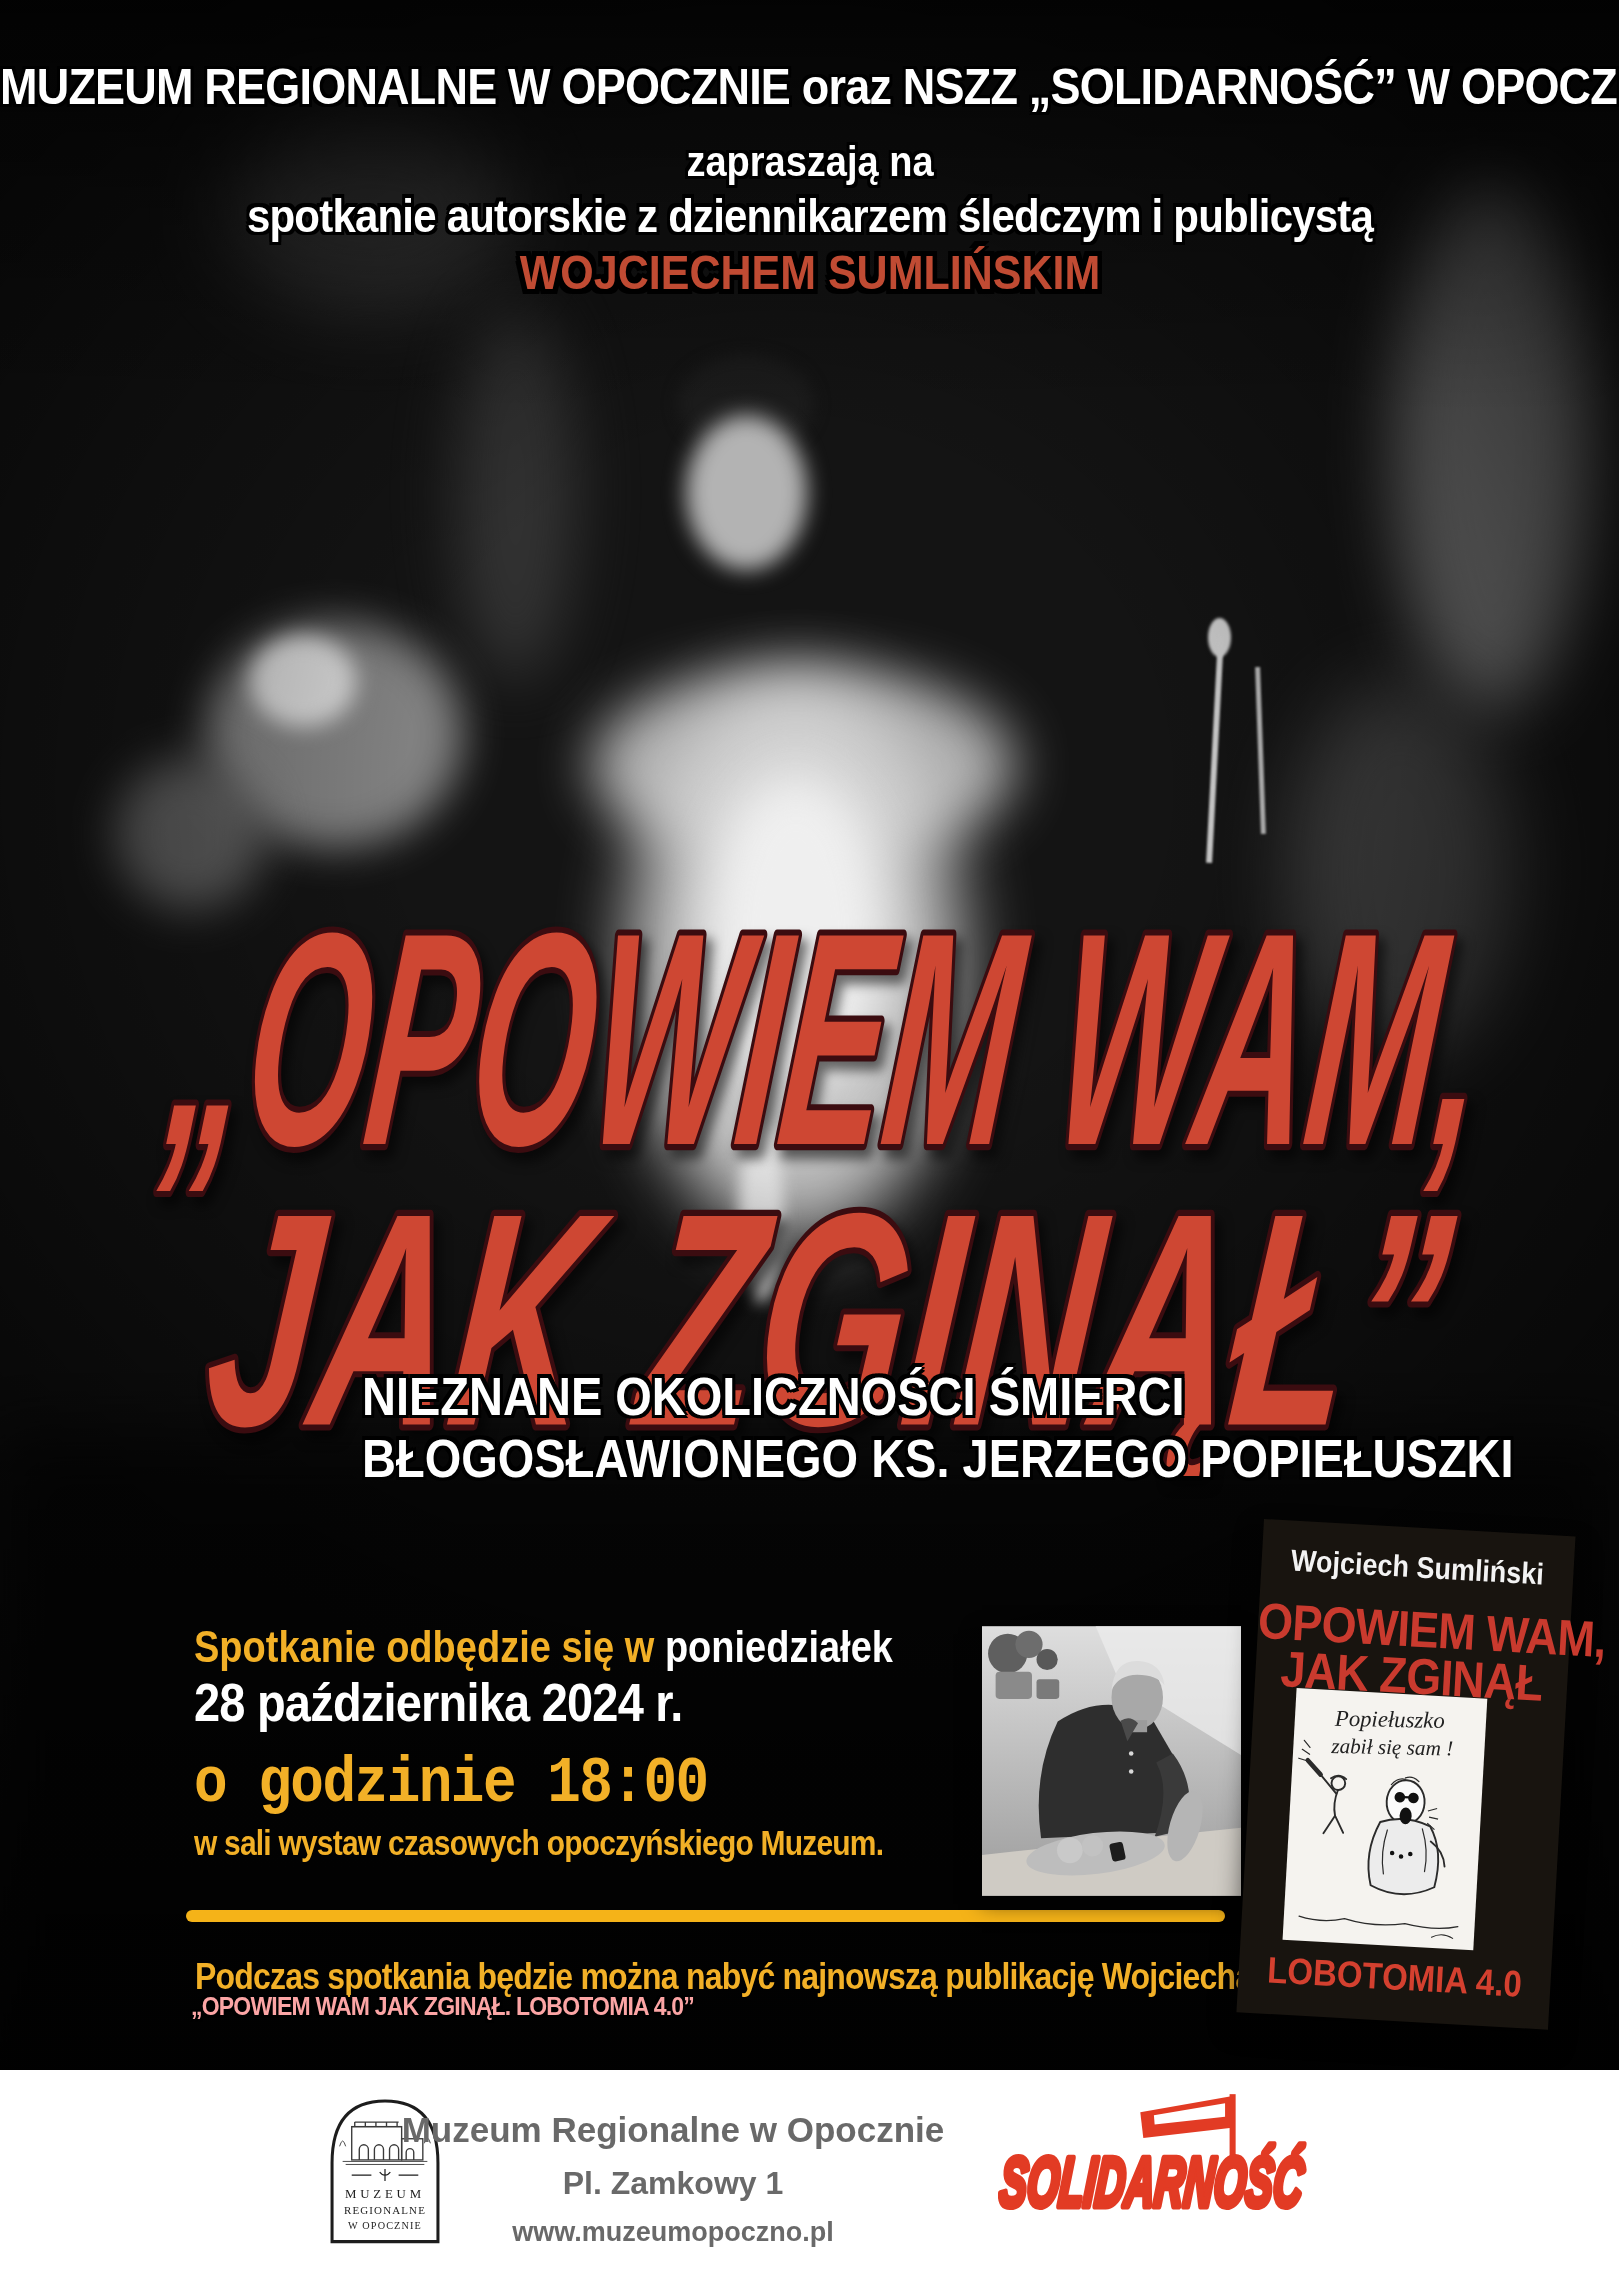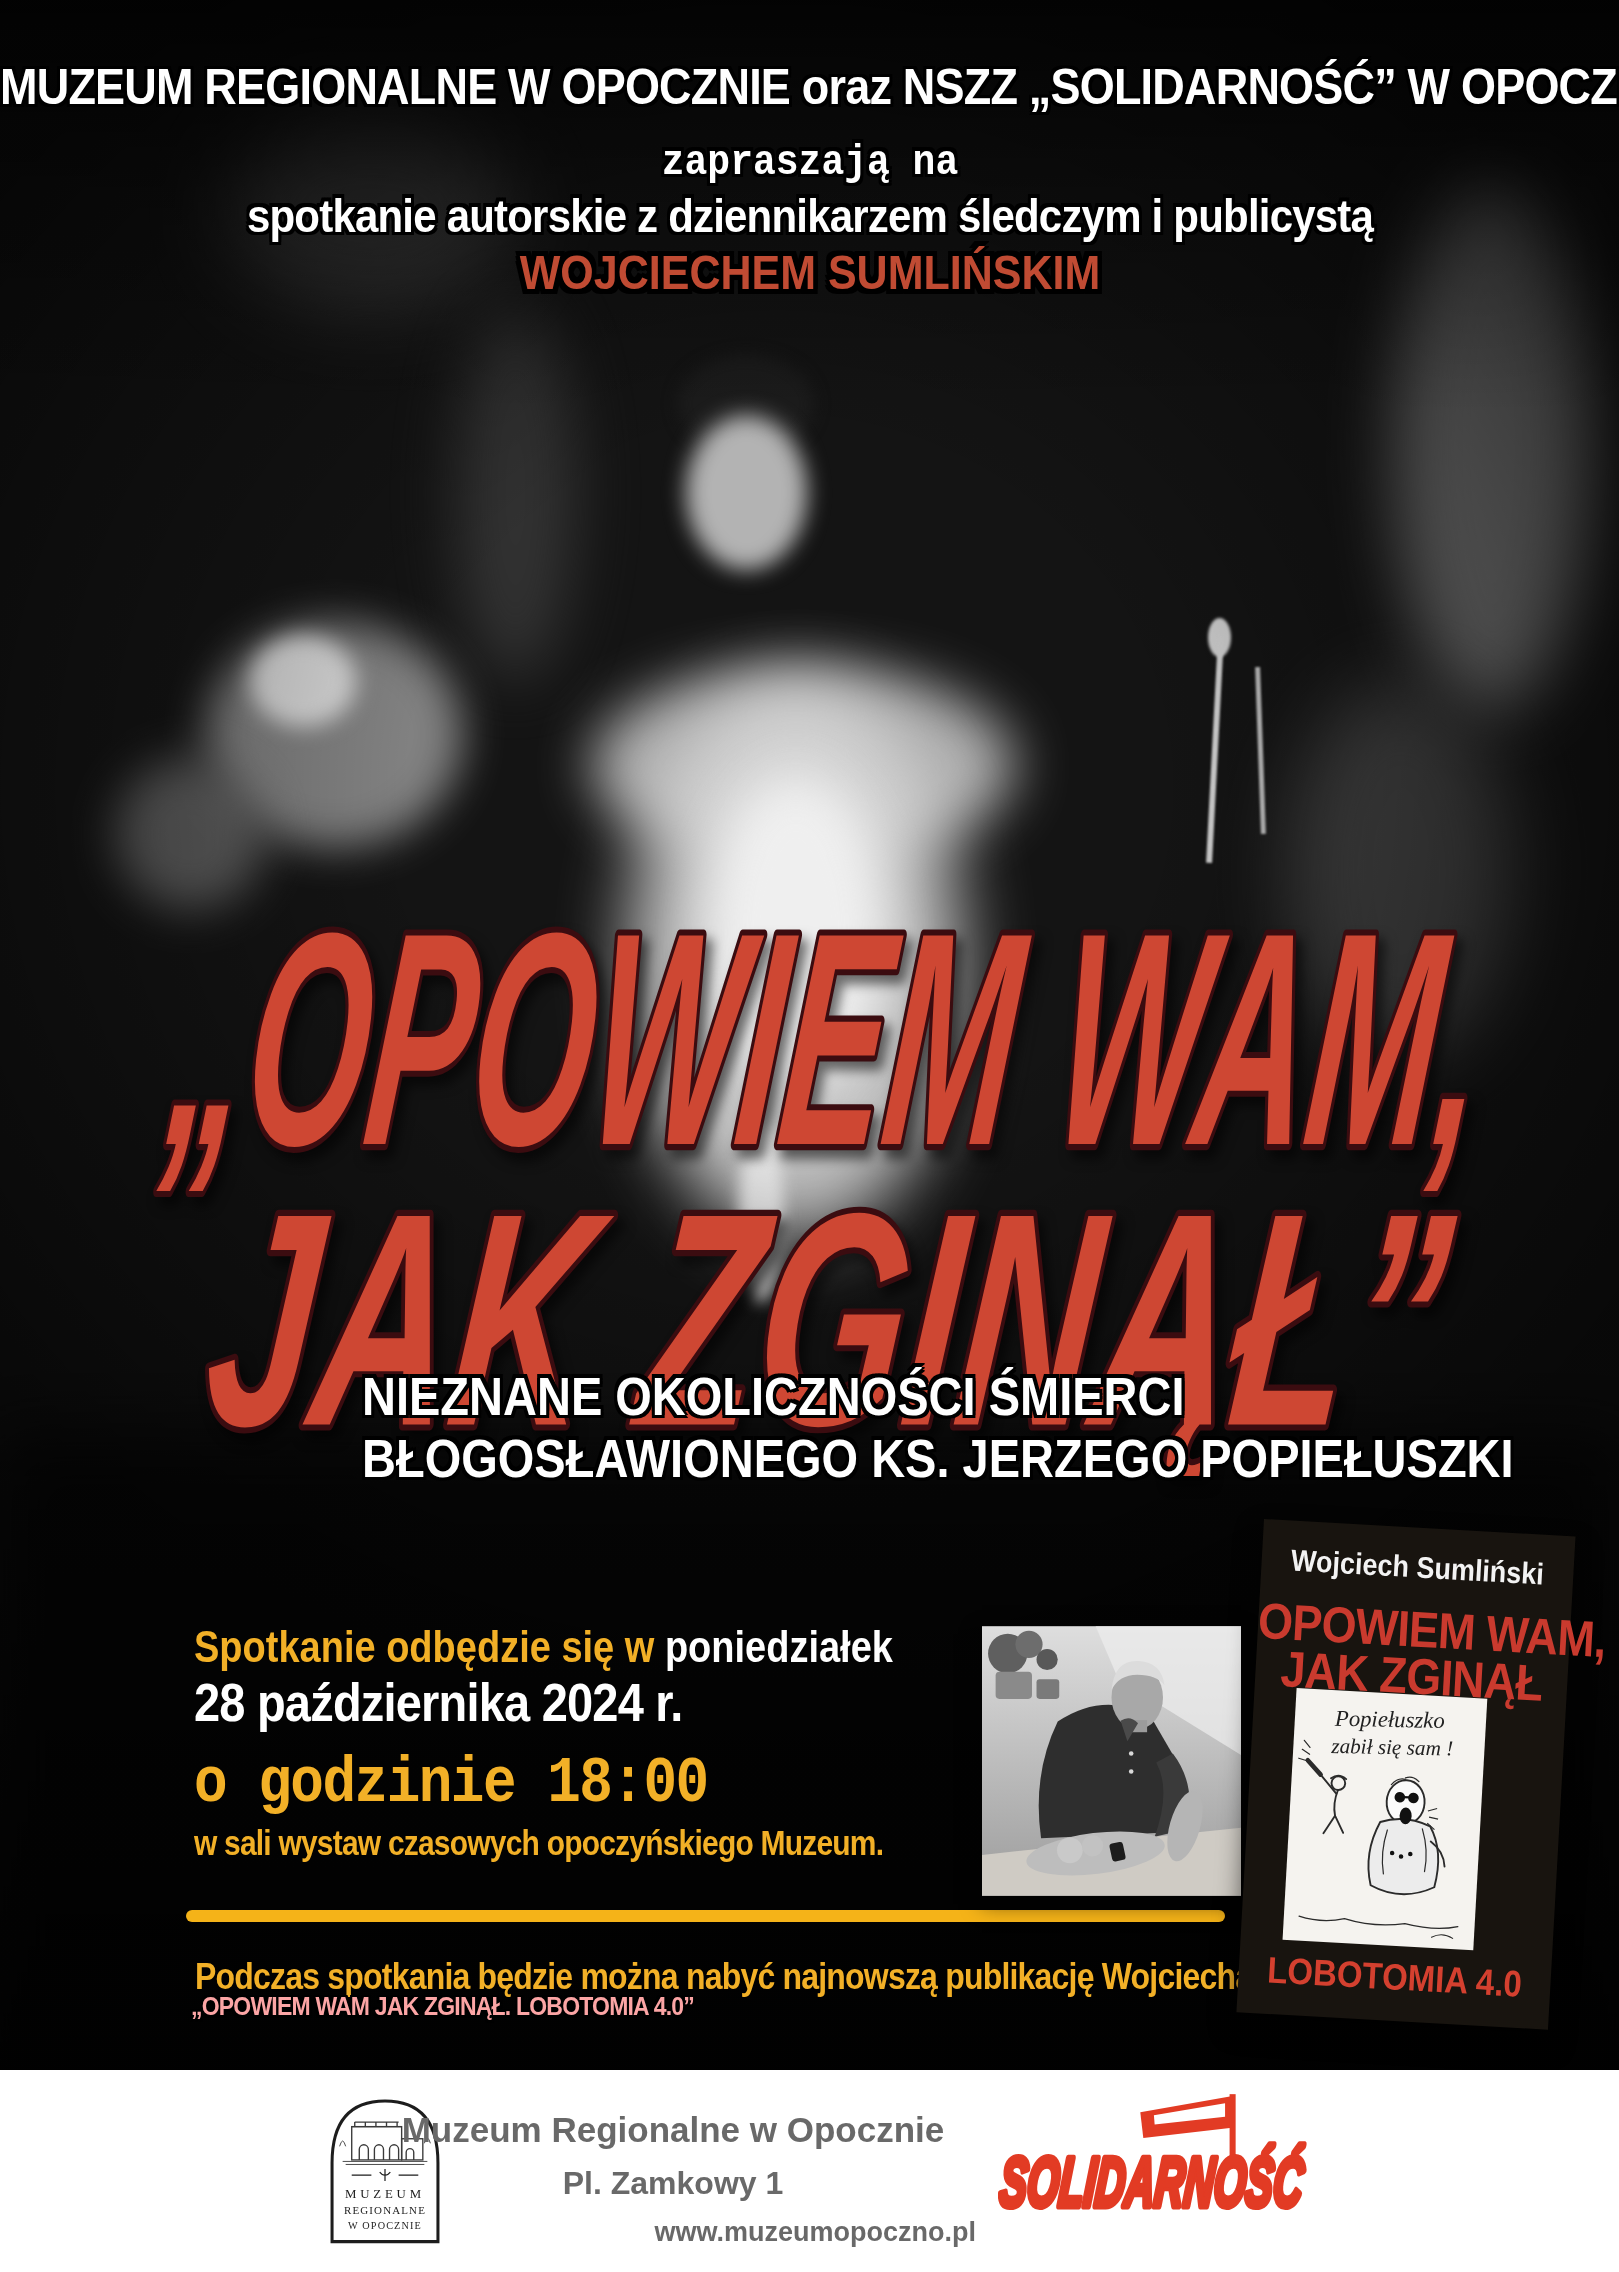--- a/index.html
+++ b/index.html
@@ -20,21 +20,21 @@
   .cond{display:inline-block;transform:scaleY(1.12);transform-origin:center top;}
   .condL{display:inline-block;transform:scaleY(1.15);transform-origin:left top;}
   .ow{color:#fff;font-weight:bold;
       text-shadow:-3px -3px 0 #000,3px -3px 0 #000,-3px 3px 0 #000,3px 3px 0 #000,
                   -3px 0 0 #000,3px 0 0 #000,0 -3px 0 #000,0 3px 0 #000;}
   .ored{font-weight:bold;
       text-shadow:-4.5px -4.5px 0 #000,4.5px -4.5px 0 #000,-4.5px 4.5px 0 #000,4.5px 4.5px 0 #000,
                   -4.5px 0 0 #000,4.5px 0 0 #000,0 -4.5px 0 #000,0 4.5px 0 #000;}
 
   .hdr-org{top:58px;font-size:45px;letter-spacing:-0.8px;}
-  .hdr-invite{top:138px;font-size:38px;font-family:Liberation Mono, monospace;}
+  .hdr-invite{top:138px;font-size:38px;}
   .hdr-sub{top:189px;font-size:42px;letter-spacing:-0.8px;}
   .hdr-author{top:245px;font-size:43px;letter-spacing:0px;}
 
   .title-svg{position:absolute;left:0;top:847px;filter:drop-shadow(6px 9px 6px rgba(0,0,0,.55));}
 
   .sub1{position:absolute;left:362px;top:1364px;font-size:47px;white-space:nowrap;}
   .sub2{position:absolute;left:362px;top:1426px;font-size:47px;white-space:nowrap;}
 
   .detail{position:absolute;left:194px;white-space:nowrap;font-weight:bold;}
   .d-intro{top:1623px;font-size:38px;}
@@ -64,21 +64,21 @@
          font-size:45px;font-weight:bold;letter-spacing:-0.8px;white-space:nowrap;}
   .bk-panel{position:absolute;left:42px;top:167px;width:191px;height:252px;background:#f5f3ef;}
   .bk-series{position:absolute;left:0;right:0;top:429px;text-align:center;color:#d4402f;
              font-size:33px;font-weight:bold;white-space:nowrap;}
 
   
   .footer{position:absolute;left:0;top:2070px;width:1620px;height:203px;background:#ffffff;}
   .f-center{position:absolute;left:370px;top:24px;width:606px;text-align:center;color:#696969;margin-top:16px;}
   .f-name{font-size:35px;font-weight:bold;margin:0 0 15px 0;}
   .f-addr{font-size:32px;font-weight:bold;margin:0 0 15px 0;}
-  .f-site{font-size:27px;font-weight:bold;margin:0;text-align:right;}
+  .f-site{font-size:27px;font-weight:bold;margin:0;}
   .mus-logo{position:absolute;left:326px;top:23px;}
   .sol-logo{position:absolute;left:998px;top:18px;}
 </style>
 </head>
 <body>
 
 <div class="poster">
 
   <div class="bg">
     <div class="blob" style="left:227px;top:114px;width:288px;height:197px;background:#4a4a4a;filter:blur(38px);opacity:.7;"></div>

